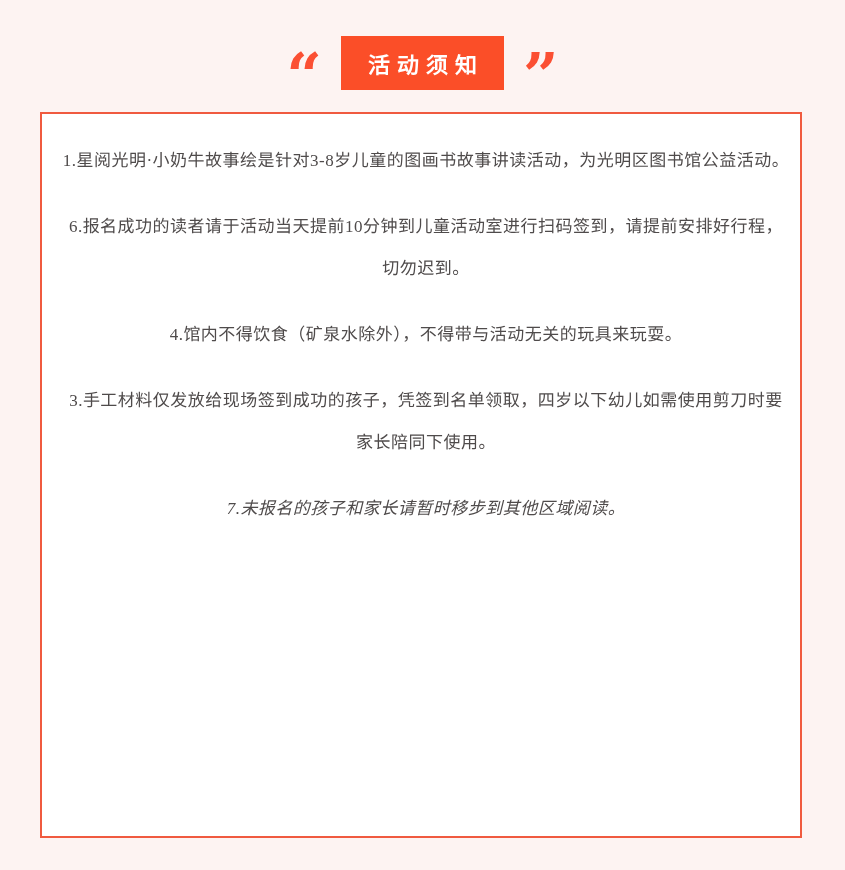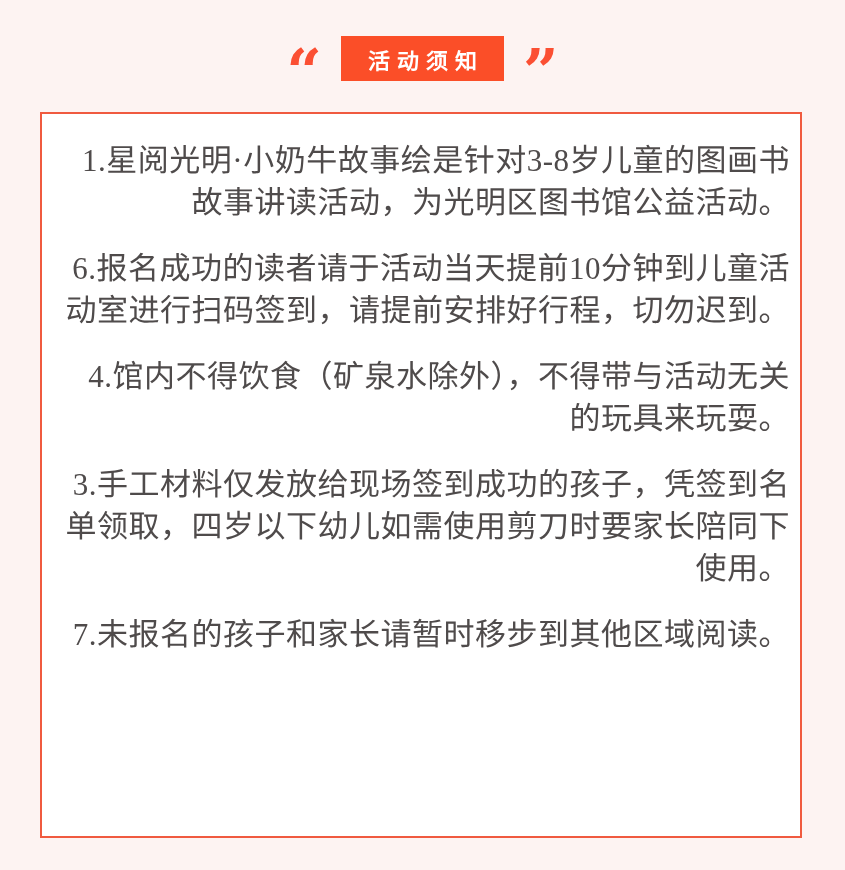--- a/index.html
+++ b/index.html
@@ -36,21 +36,21 @@
   }
   .quote.left {
     margin-top: 26px; 
   }
   .quote.right {
     margin-top: 26px;
   }
   .badge {
     background: #fb4e28;
     color: #ffffff;
-    height: 45px;
+    height: 54px;
     min-width: 144px;
     box-sizing: border-box;
     padding: 0 20px;
     display: flex;
     align-items: center;
     justify-content: center;
     font-family: "Liberation Sans", "DejaVu Sans", sans-serif;
     font-weight: bold;
     font-size: 22px;
     letter-spacing: 7px;
@@ -63,28 +63,29 @@
     top: 112px;
     width: 762px;
     height: 726px;
     box-sizing: border-box;
     background: #ffffff;
     border: 2px solid #f05a3f;
     padding: 26px 10px 14px 20px;
   }
   .notice-box p {
     margin: 0 0 24px 0;
-    font-size: 31px;
+    font-size: 17px;
     line-height: 42px;
     color: #4f4b4b;
     letter-spacing: 0.5px;
-    text-align: right;
+    text-align: center;
   }
   .notice-box p:last-child {
     margin-bottom: 0;
+    font-style: italic;
   }
 </style>
 </head>
 <body>
 
 <div class="page">
 
   <div class="header">
     <span class="quote left">“</span>
     <div class="badge">活动须知</div>

